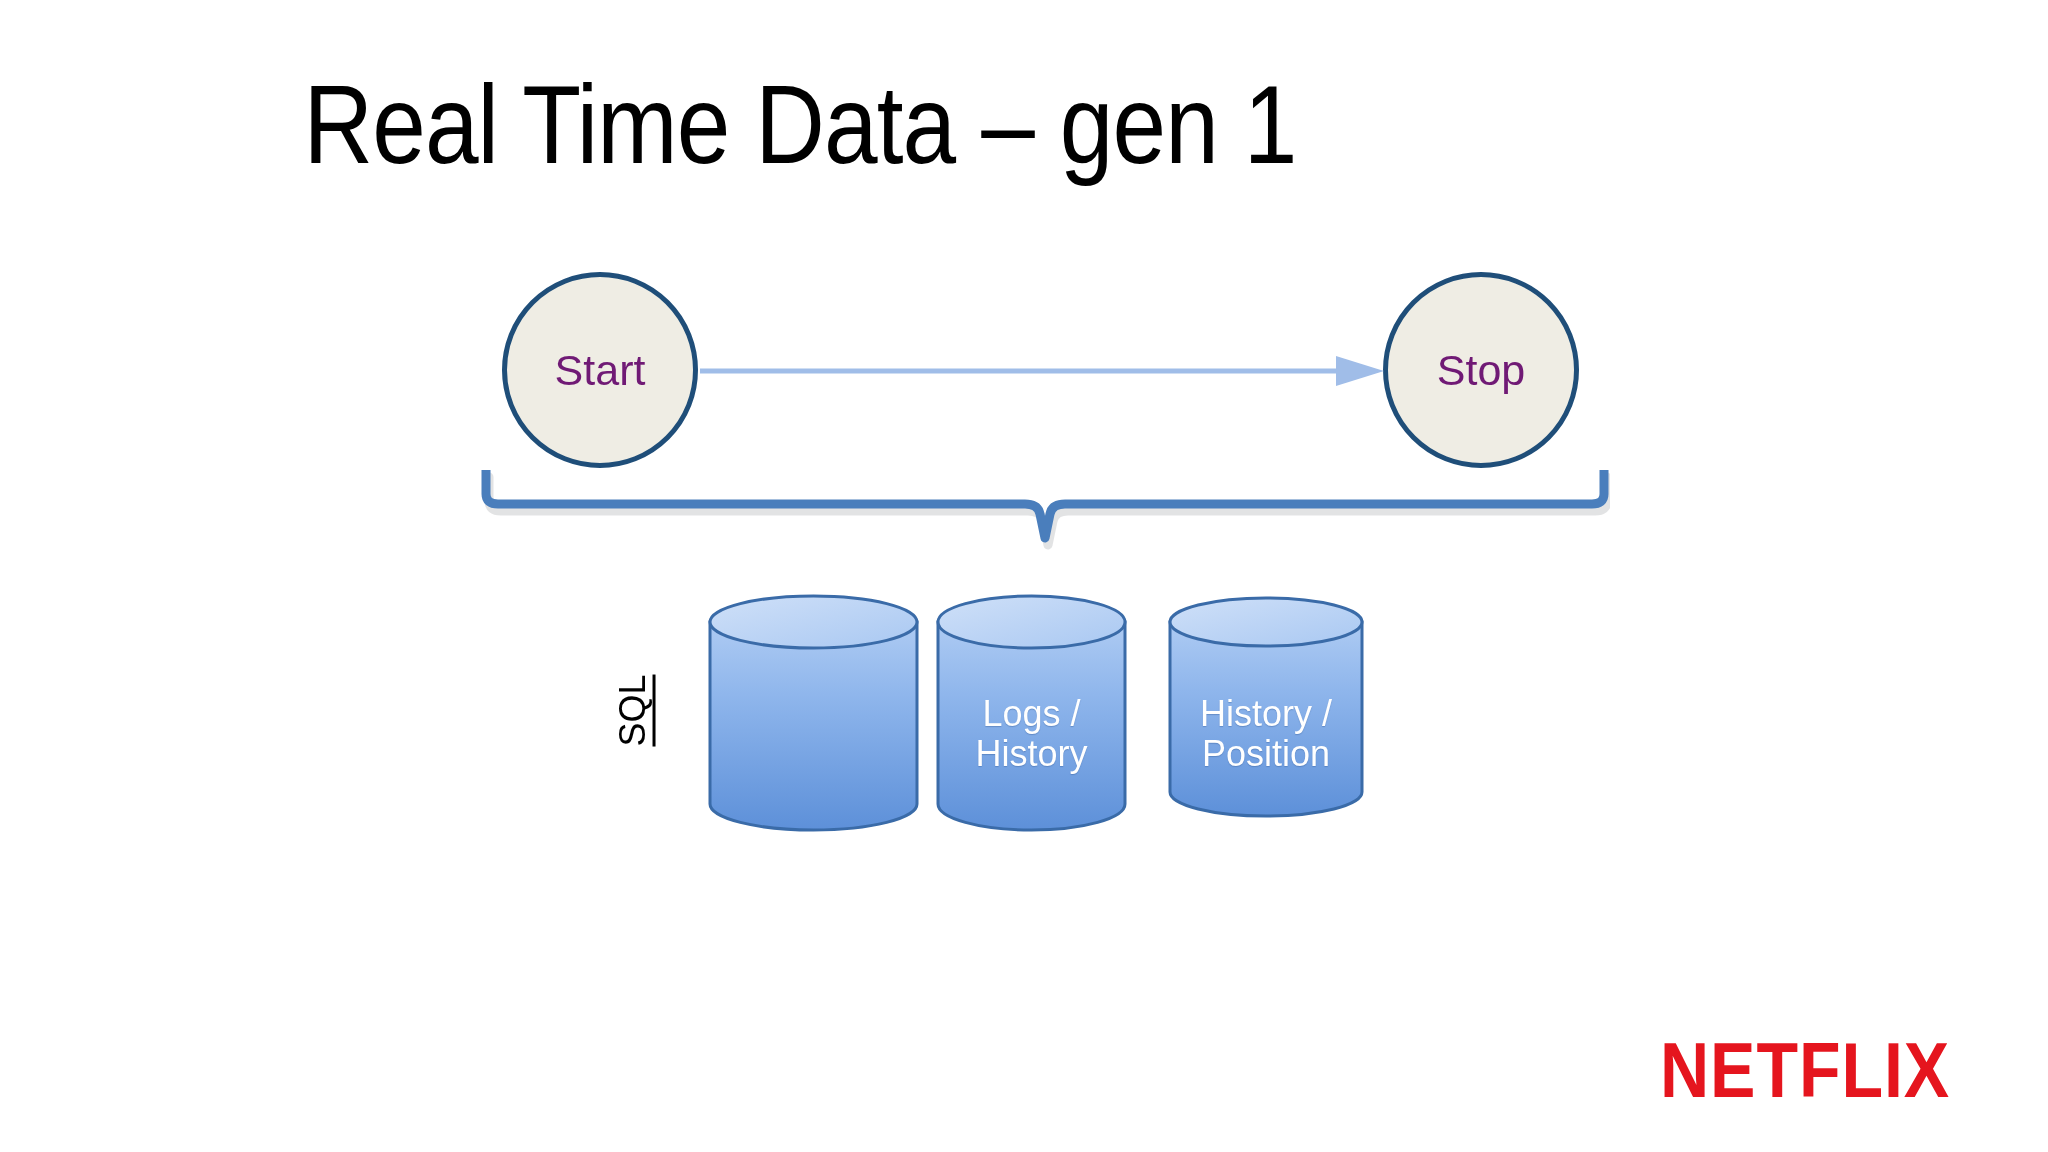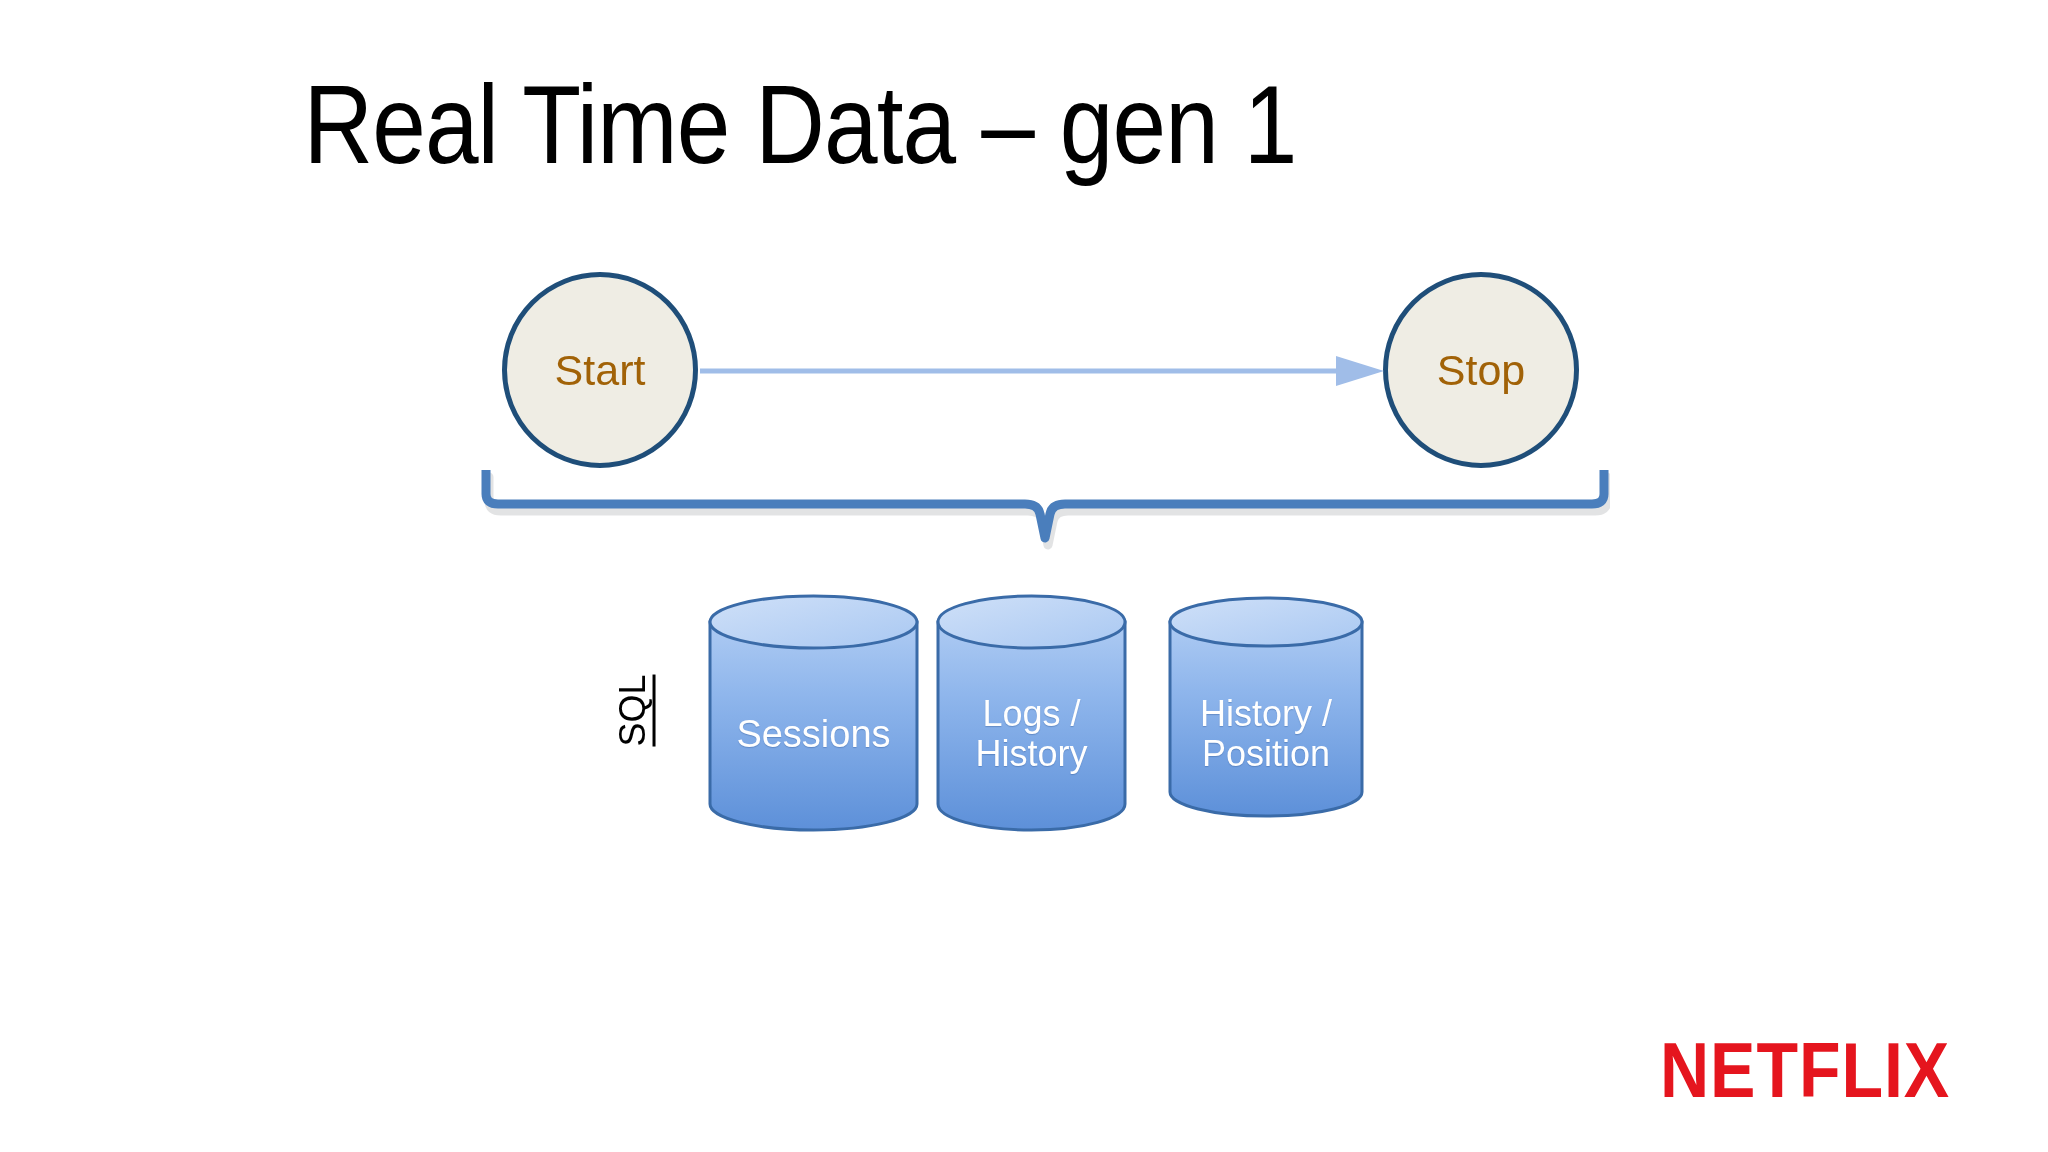--- a/index.html
+++ b/index.html
@@ -50,21 +50,21 @@
     border-radius: 50%;
     background: #efede4;
     border: 5px solid #1f4e79;
     box-sizing: border-box;
     display: flex;
     align-items: center;
     justify-content: center;
   }
   .flow-node .node-label {
     font-size: 43px;
-    color: #a16207;
+    color: #701a75;
     font-weight: 400;
     letter-spacing: 0px;
   }
   #node-start { left: 502px; top: 272px; }
   #node-stop  { left: 1383px; top: 272px; }
 
   
   #flow-arrow {
     position: absolute;
     left: 700px;
@@ -212,21 +212,20 @@
             <stop offset="100%" stop-color="#5d90d9"></stop>
           </linearGradient>
           <linearGradient id="gradTop1" x1="0" y1="0" x2="1" y2="1">
             <stop offset="0%" stop-color="#cfe0f8"></stop>
             <stop offset="100%" stop-color="#a9c8f2"></stop>
           </linearGradient>
         </defs>
         <path d="M 4 30 L 4 212 A 103.5 26 0 0 0 211 212 L 211 30 Z" fill="url(#gradBody1)" stroke="#3a6ba8" stroke-width="3"></path>
         <ellipse cx="107.5" cy="30" rx="103.5" ry="26" fill="url(#gradTop1)" stroke="#3a6ba8" stroke-width="3"></ellipse>
       </svg>
-      <div class="cyl-label">Sessions</div>
     </div>
 
     <div class="db-cylinder" id="db-logs">
       <svg class="cyl-svg" viewBox="0 0 195 240" preserveAspectRatio="none">
         <defs>
           <linearGradient id="gradBody2" x1="0" y1="0" x2="0" y2="1">
             <stop offset="0%" stop-color="#aecbf3"></stop>
             <stop offset="35%" stop-color="#8fb6ec"></stop>
             <stop offset="100%" stop-color="#5d90d9"></stop>
           </linearGradient>

